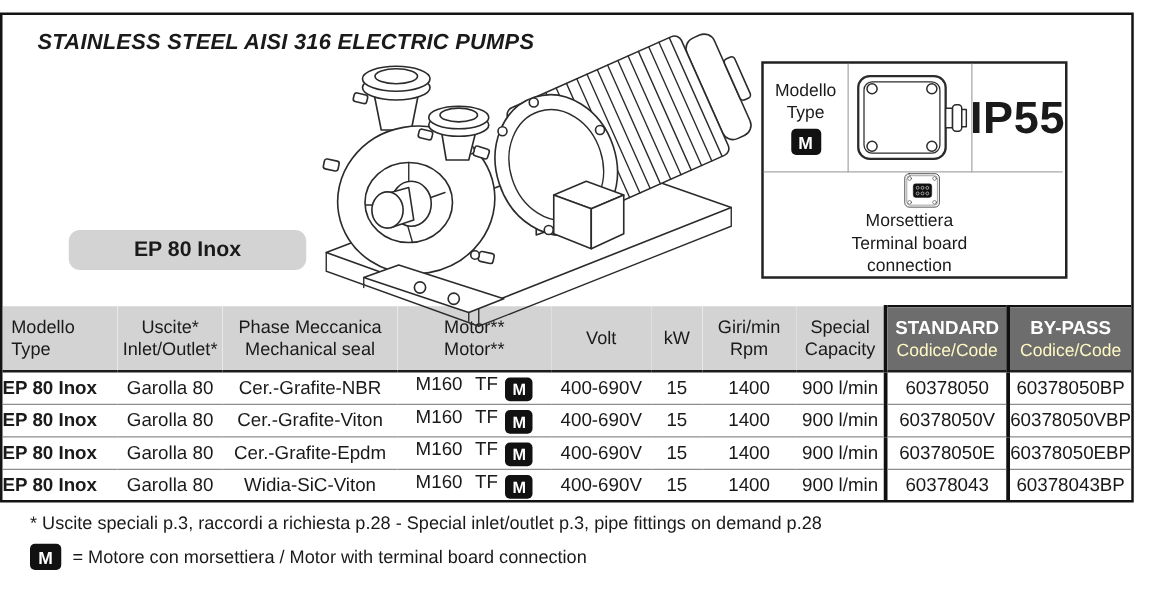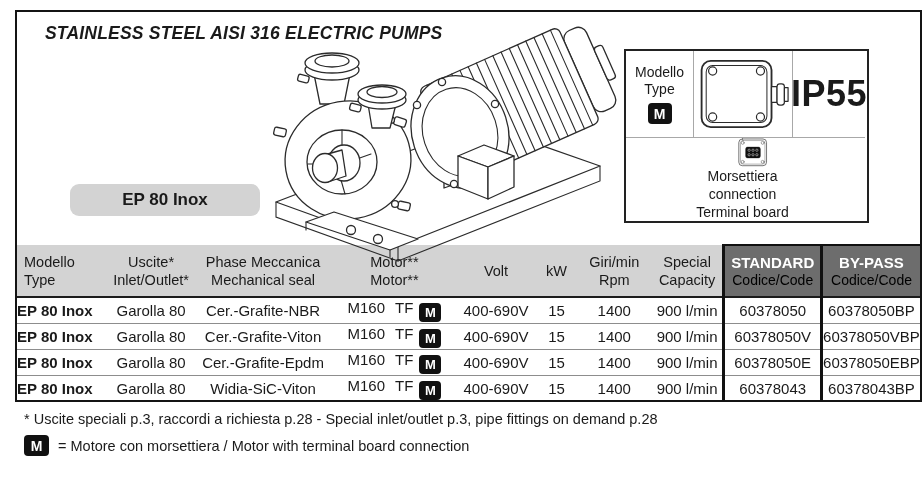--- a/index.html
+++ b/index.html
@@ -1,20 +1,20 @@
 <!DOCTYPE html>
 <html><head>
 <meta charset="utf-8">
 <style>
   html,body{margin:0;padding:0;background:#fff;}
   body{font-family:"Liberation Sans", sans-serif; color:#1a1a1a; -webkit-font-smoothing:antialiased;}
   .page{position:relative;width:923px;height:488px;background:#fff;overflow:hidden;}
 
   
-  .frame{position:absolute;left:15px;top:10px;width:907px;height:392px;border:2px solid #141414;box-sizing:border-box;background:#fff;}
+  .frame{position:absolute;left:0;top:10px;width:907px;height:392px;border:2px solid #141414;box-sizing:border-box;background:#fff;}
 
   
   .hero{position:relative;width:100%;height:232px;}
   .title{position:absolute;left:28px;top:11px;font-size:17.5px;font-weight:bold;font-style:italic;letter-spacing:.2px;white-space:nowrap;}
   .pump-art{position:absolute;left:231px;top:0px;width:372px;height:232px;overflow:visible;}
   .model-chip{position:absolute;left:53px;top:172px;width:190px;height:32px;background:#d3d3d3;border-radius:9px;display:flex;align-items:center;justify-content:center;font-size:17px;font-weight:bold;}
 
   
   .info-box{position:absolute;left:607px;top:37px;width:245px;height:174px;border:2px solid #222;box-sizing:border-box;display:grid;grid-template-columns:68px 99px 72px;grid-template-rows:87px 83px;background:#fff;}
   .ib-cell{border-right:1px solid #a8a8a8;border-bottom:1px solid #a8a8a8;display:flex;flex-direction:column;align-items:center;justify-content:center;box-sizing:border-box;}
@@ -31,21 +31,21 @@
   table.spec{width:100%;border-collapse:collapse;table-layout:fixed;font-size:15px;}
   table.spec th, table.spec td{padding:0;box-sizing:border-box;overflow:hidden;white-space:nowrap;}
   thead th{background:#d3d3d3;font-weight:normal;font-size:14.5px;height:52px;vertical-align:middle;text-align:center;border-bottom:2px solid #1c1c1c;}
   thead th .h2l{line-height:18px;}
   thead th.th-model{text-align:left;padding-left:7px;}
   tbody td{height:26px;text-align:center;vertical-align:middle;border-top:1px solid #8d8d8d;}
   tbody tr:first-child td{border-top:none;}
   td.td-model{text-align:left;padding-left:7px;font-weight:bold;}
   .col-dark{background:#6d6d6d;color:#fff;border-left:3px solid #111;border-top:2px solid #111;}
   .col-dark .dk1{font-weight:bold;font-size:15px;line-height:19px;}
-  .col-dark .dk2{font-size:14px;line-height:17px;color:#000000;}
+  .col-dark .dk2{font-size:14px;line-height:17px;color:#fef9c3;}
   td.code-cell{border-left:3px solid #111;}
   .motor-cell .m-badge{width:22px;height:19px;font-size:13px;border-radius:4px;vertical-align:-4px;margin-left:6px;}
   .motor-cell .mgap{display:inline-block;width:10px;}
 
   
   .footnotes{position:absolute;left:24px;top:408px;font-size:14.5px;}
   .fn-line{line-height:22px;}
   .fn-m{margin-top:5px;display:flex;align-items:center;gap:9px;}
   .fn-m .m-badge{width:25px;height:21px;font-size:14px;}
 
@@ -181,22 +181,22 @@
             <rect class="dark" x="25" y="28" width="46" height="34" rx="6"></rect>
             <circle cx="36" cy="38" r="3.6" fill="none" stroke="#fff" stroke-width="1.4"></circle>
             <circle cx="48" cy="38" r="3.6" fill="none" stroke="#fff" stroke-width="1.4"></circle>
             <circle cx="60" cy="38" r="3.6" fill="none" stroke="#fff" stroke-width="1.4"></circle>
             <circle cx="36" cy="52" r="3.6" fill="none" stroke="#fff" stroke-width="1.4"></circle>
             <circle cx="48" cy="52" r="3.6" fill="none" stroke="#fff" stroke-width="1.4"></circle>
             <circle cx="60" cy="52" r="3.6" fill="none" stroke="#fff" stroke-width="1.4"></circle>
           </svg>
           <div class="morset-text">
             <div>Morsettiera</div>
+            <div>Terminal board</div>
             <div>connection</div>
-            <div>Terminal board</div>
           </div>
         </div>
       </div>
     </div>
 
     <table class="spec">
       <colgroup>
         <col style="width:10.2%">
           <col style="width:9.3%">
           <col style="width:15.5%">

